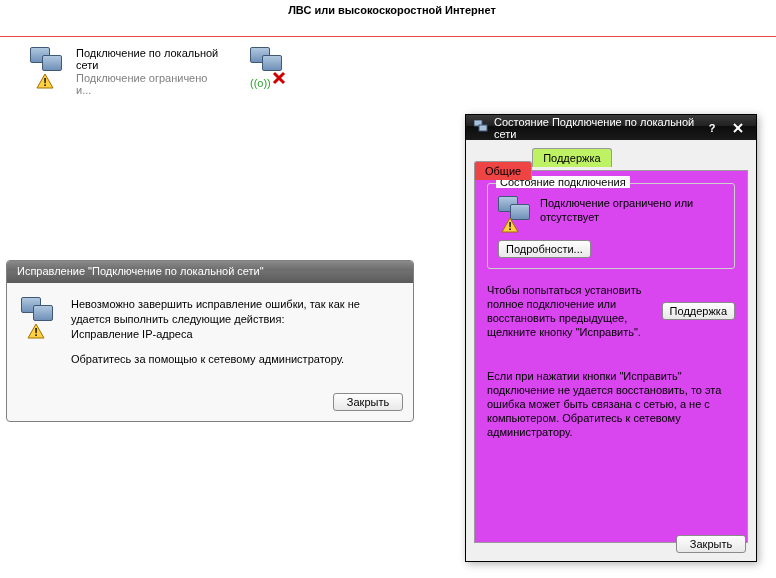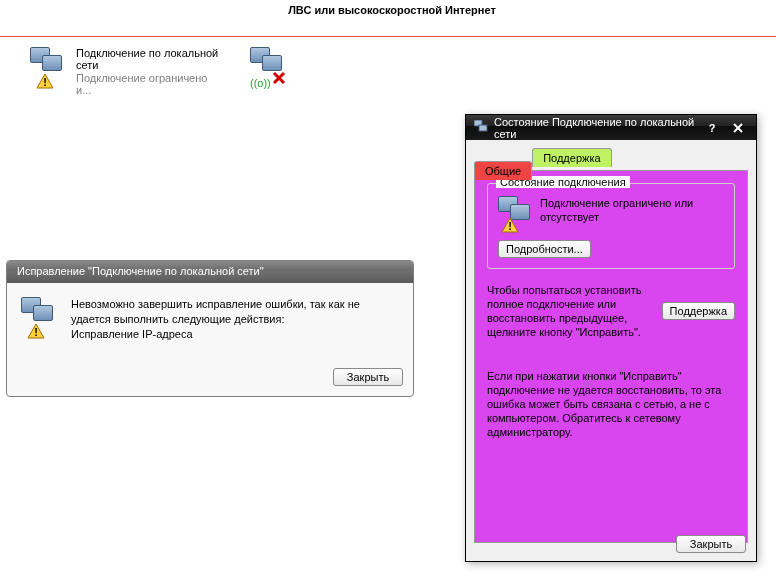--- a/index.html
+++ b/index.html
@@ -335,20 +335,21 @@
           <polygon points="9,1 17,15 1,15" fill="#ffd040" stroke="#a07000" stroke-width="1"></polygon>
           <text x="9" y="13" text-anchor="middle" font-size="10" font-weight="bold" fill="#000">!</text>
         </svg>
       </div>
     </div>
     <div class="repair-text">
       <p>
         <span>Невозможно завершить исправление ошибки, так как не удается выполнить следующие действия:</span><br>
         <span>Исправление IP-адреса</span>
       </p>
+      <p>Обратитесь за помощью к сетевому администратору.</p>
     </div>
   </div>
   <div class="repair-footer">
     <button class="btn">Закрыть</button>
   </div>
 </div>
 
 <div class="status-dialog">
   <div class="status-titlebar">
     <span>

